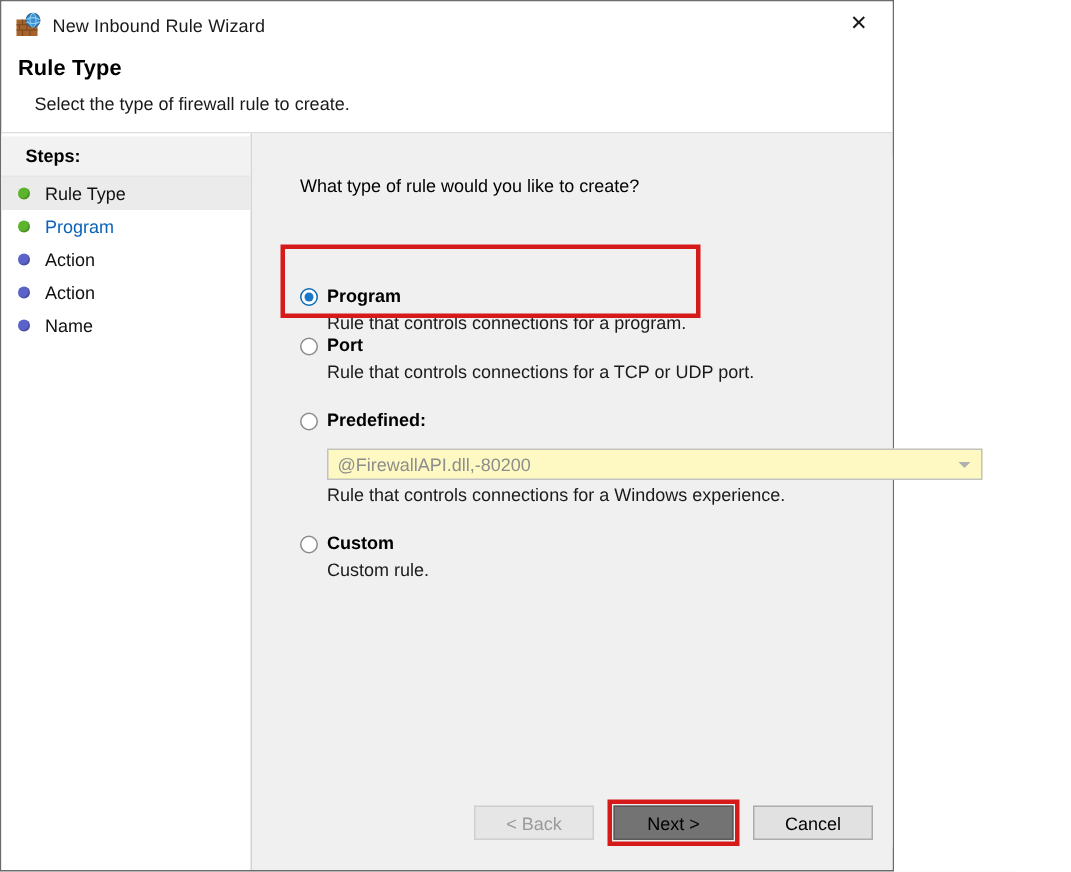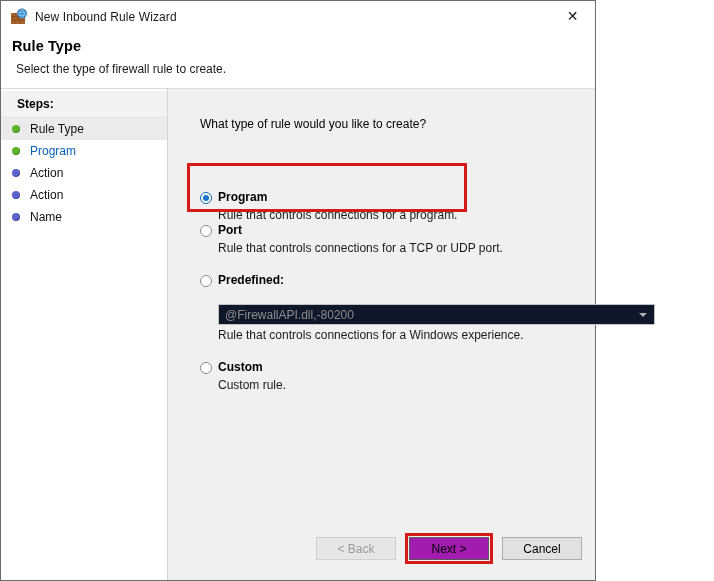--- a/index.html
+++ b/index.html
@@ -78,21 +78,21 @@
   .header-title {
     font-size: 14.5px;
     font-weight: bold;
     color: #000000;
     margin: 6px 0 0 0;
     letter-spacing: 0.1px;
   }
   .header-sub {
     font-size: 12px;
     color: #1a1a1a;
-    margin: 8px 0 0 4px;
+    margin: 8px 0 0 11px;
   }
 
   
   .body {
     flex: 1;
     display: flex;
     min-height: 0;
     background: #f0f0f0;
   }
 
@@ -212,25 +212,25 @@
     top: 162px;
     width: 280px;
     height: 49px;
     border: 3px solid #d61a1a;
     box-sizing: border-box;
     pointer-events: none;
   }
 
   
   .combo {
-    margin-top: 16px;
+    margin-top: 11px;
     margin-left: 0;
     width: 437px;
     height: 21px;
-    background: #0f172a;
+    background: #fef9c3;
     border: 1px solid #c2c2c2;
     box-sizing: border-box;
     display: flex;
     align-items: center;
     position: relative;
   }
   .combo-text {
     font-size: 12px;
     color: #8d8d8d;
     padding-left: 6px;
@@ -267,21 +267,21 @@
     color: #000000;
   }
   .btn.disabled {
     color: #9a9a9a;
     background: #e6e6e6;
     border-color: #cfcfcf;
   }
   .btn-wrap { position: relative; display: inline-block; }
   .btn.focused {
     border: 1px solid #5a5a5a;
-    background: #a21caf;
+    background: #737373;
   }
   .focus-ring {
     position: absolute;
     left: -4px; top: -4px;
     right: -4px; bottom: -4px;
     border: 3px solid #d61a1a;
     box-sizing: border-box;
     pointer-events: none;
   }
 </style>

